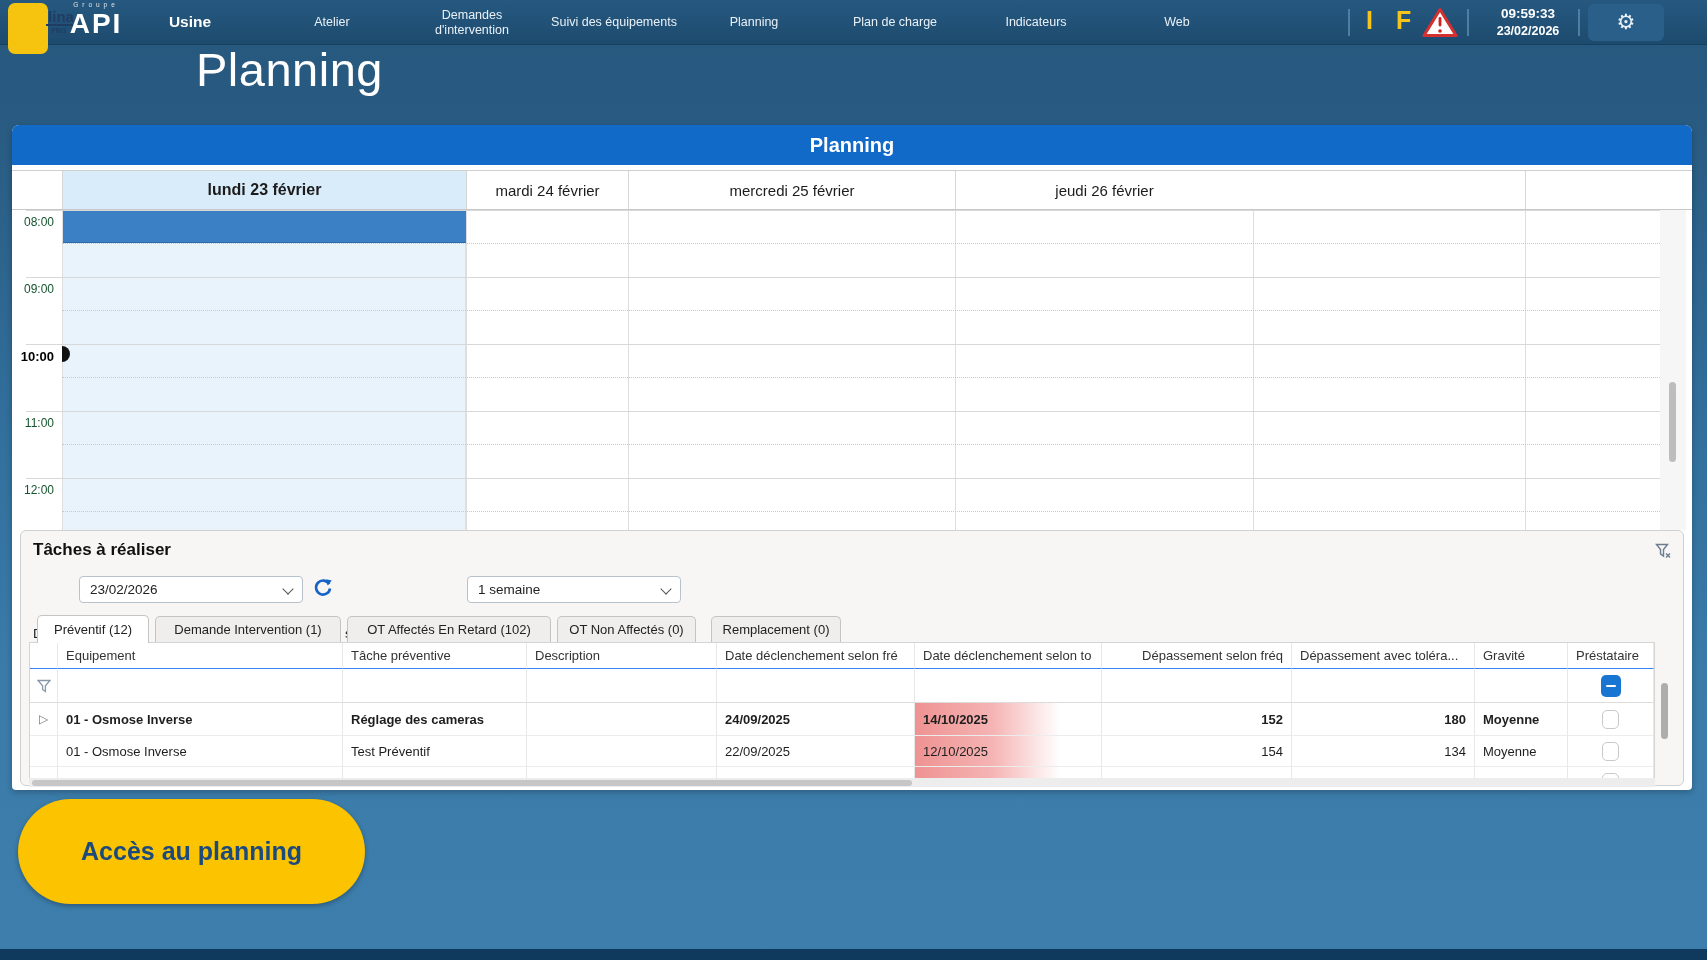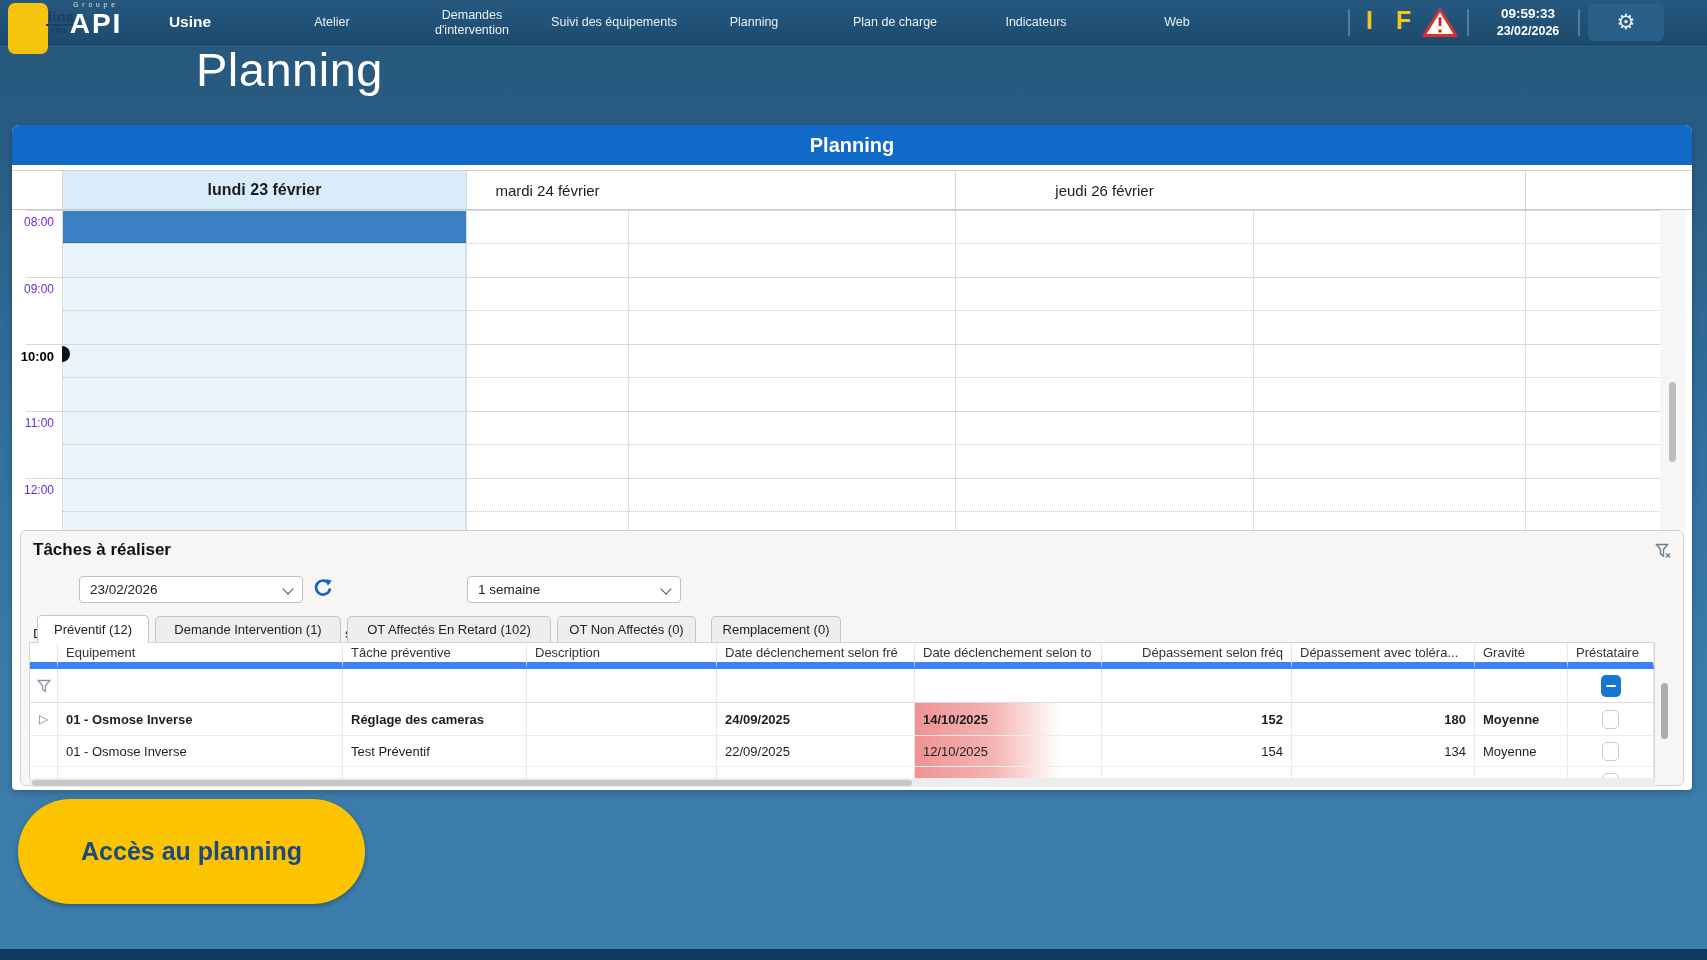--- a/index.html
+++ b/index.html
@@ -50,21 +50,21 @@
   .day-cell.sel { background:#d9ecfa; font-weight:bold; font-size:16px; }
   .day-cell.blank { cursor:default; }
   .cal-grid { position:absolute; left:0; top:85px; width:1680px; height:320px; overflow:hidden; background:#fff; }
   .monday-col { position:absolute; left:50px; top:0; width:404px; height:100%; background:#e8f3fc;
     border-left:1px solid #cfe3f5; border-right:1px solid #cfe3f5; }
   .event-bar { position:absolute; left:50px; top:0; width:405px; height:33px; background:#3b80c4;
     border-bottom:1px solid #2f6ba8; cursor:pointer; }
   .hline { position:absolute; left:14px; width:1634px; height:1px; background:#d8d8d8; }
   .hdot  { position:absolute; left:50px; width:1598px; height:0; border-top:1px dotted #c9c9c9; }
   .vline { position:absolute; top:0; bottom:0; width:1px; background:#dedede; }
-  .hour-label { position:absolute; left:0; width:42px; text-align:right; font-size:12px; color:#6d28d9; }
+  .hour-label { position:absolute; left:0; width:42px; text-align:right; font-size:12px; color:#14532d; }
   .hour-label.now { font-weight:bold; font-size:13px; color:#000; }
   .now-marker { position:absolute; left:50px; width:8px; height:16px; background:#111;
     border-radius:0 8px 8px 0; }
   .cal-vscroll { position:absolute; left:1648px; top:0; width:26px; height:100%; background:#f6f6f6; }
   .cal-vscroll .thumb { position:absolute; left:9px; top:172px; width:7px; height:80px; background:#bdbdbd; border-radius:4px; cursor:pointer; }
 
   
   .tasks { position:absolute; left:8px; top:405px; width:1664px; height:256px; background:#f7f6f4;
     border:1px solid #d0d0d0; border-radius:6px; }
   .tasks-title { position:absolute; left:12px; top:9px; font-size:17px; font-weight:bold; color:#111; }
@@ -84,21 +84,21 @@
   
   .ttable { position:absolute; left:8px; top:111px; width:1626px; height:140px; overflow:hidden;
     background:#fff; border:1px solid #d4d4d4; border-bottom:none; }
   .trow { display:grid; grid-template-columns:28px 285px 184px 190px 198px 187px 190px 183px 93px 86px; }
   .trow.hdr  { height:26px; }
   .trow.fltr { height:34px; }
   .trow.r1 { height:33px; }
   .trow.r23 { height:31px; }
   .c { border-right:1px solid #e8e8e8; border-bottom:1px solid #ececec; padding:0 8px; display:flex;
     align-items:center; font-size:13px; color:#1e1e1e; overflow:hidden; white-space:nowrap; }
-  .trow.hdr .c { color:#333; border-bottom:7px solid #3b82f6; cursor:pointer; }
+  .trow.hdr .c { color:#333; border-bottom:1px solid #3b82f6; cursor:pointer; }
   .trow.fltr .c { border-bottom:1px solid #dcdcdc; }
   .c.num { justify-content:flex-end; }
   .c.ctr { justify-content:center; padding:0; }
   .c.red { background:linear-gradient(90deg,#ef9292 0%,#f5b4b4 42%,#ffffff 78%); }
   .trow.bold .c { font-weight:bold; }
   .cbx { width:17px; height:19px; border:1px solid #c9c9c9; border-radius:5px; background:#fff; cursor:pointer; }
   .cbx.minus { width:20px; height:22px; background:#1875d1; border:none; position:relative; }
   .cbx.minus::after { content:""; position:absolute; left:5px; top:10px; width:10px; height:2.5px; background:#fff; border-radius:2px; }
   .expander { font-family:"DejaVu Sans",sans-serif; color:#777; font-size:12px; cursor:pointer; }
   .hscroll { position:absolute; left:8px; top:247px; width:1626px; height:9px; background:#ededed; }
@@ -159,20 +159,21 @@
 
   <div class="page-title">Planning</div>
 
   <div class="main-panel">
     <div class="panel-header">Planning</div>
 
     <div class="day-header">
       <div class="day-cell" style="left:0;width:50px;border-left:none;cursor:default"></div>
       <div class="day-cell sel" style="left:50px;width:404px">lundi 23 février</div>
       <div class="day-cell" style="left:454px;width:162px">mardi 24 février</div>
+      <div class="day-cell" style="left:616px;width:327px">mercredi 25 février</div>
       <div class="day-cell" style="left:943px;width:298px">jeudi 26 février</div>
       <div class="day-cell blank" style="left:1513px;width:135px"></div>
     </div>
 
     <div class="cal-grid">
       <div class="monday-col"></div>
       <div class="event-bar"></div>
 
       <div class="vline" style="left:50px"></div>
       <div class="vline" style="left:454px"></div>

